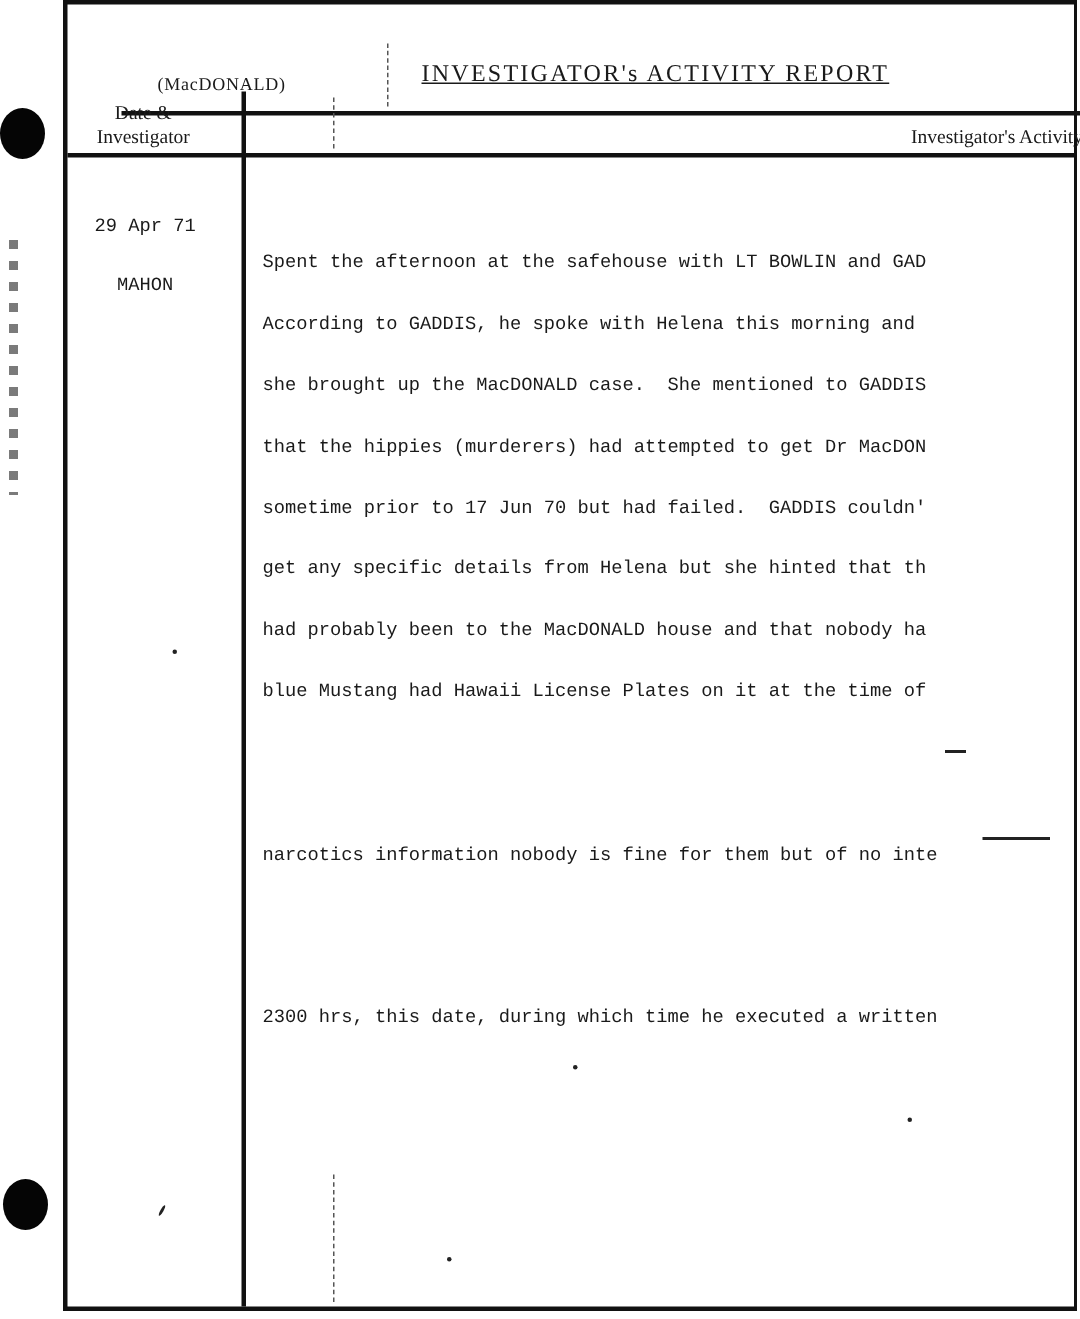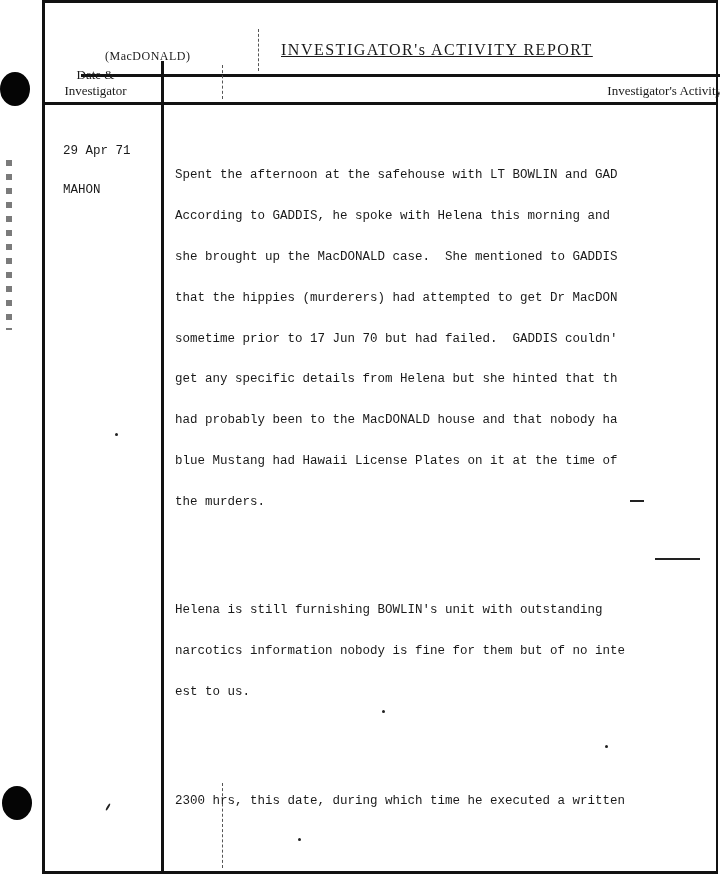--- a/index.html
+++ b/index.html
@@ -112,20 +112,21 @@
       font-family: "Liberation Serif", "DejaVu Serif", serif;
       font-size: 13px;
     }
     .entry-date {
       position: absolute;
       left: 18px;
       top: 116px;
       font-size: 12.5px;
       line-height: 13px;
       white-space: pre;
+      text-align: center;
     }
     .entry-body {
       position: absolute;
       left: 130px;
       top: 112px;
       width: 546px;
       overflow: hidden;
       font-size: 12.5px;
       line-height: 13.6px;
       white-space: pre;
@@ -176,26 +177,23 @@
   <div class="entry-body">
     <div class="para">
       <div>Spent the afternoon at the safehouse with LT BOWLIN and GAD</div>
       <div>According to GADDIS, he spoke with Helena this morning and</div>
       <div>she brought up the MacDONALD case.  She mentioned to GADDIS</div>
       <div>that the hippies (murderers) had attempted to get Dr MacDON</div>
       <div>sometime prior to 17 Jun 70 but had failed.  GADDIS couldn'</div>
       <div>get any specific details from Helena but she hinted that th</div>
       <div>had probably been to the MacDONALD house and that nobody ha</div>
       <div>blue Mustang had Hawaii License Plates on it at the time of</div>
-      <div>the murders.</div>
     </div>
     <div class="para">
-      <div>Helena is still furnishing BOWLIN's unit with outstanding</div>
       <div>narcotics information nobody is fine for them but of no inte</div>
-      <div>est to us.</div>
     </div>
     <div class="para">
       <div>2300 hrs, this date, during which time he executed a written</div>
       
       
     </div>
     
   </div>
 
   <span class="stray-dot" style="left:70px; top:430px;"></span>

